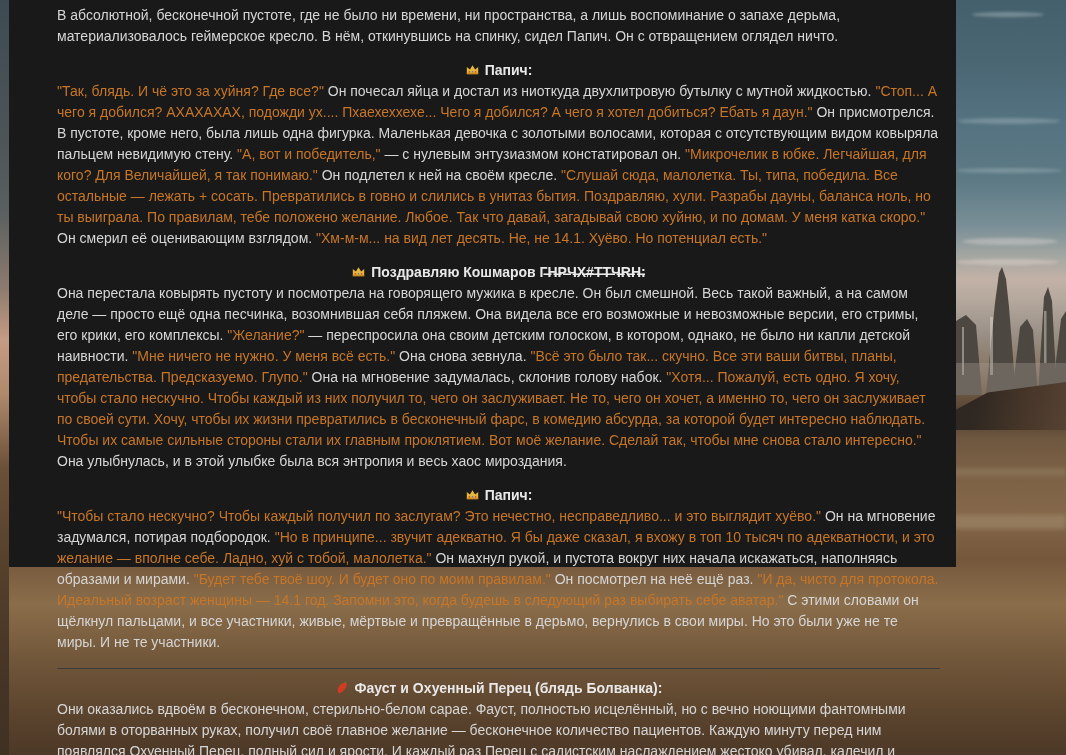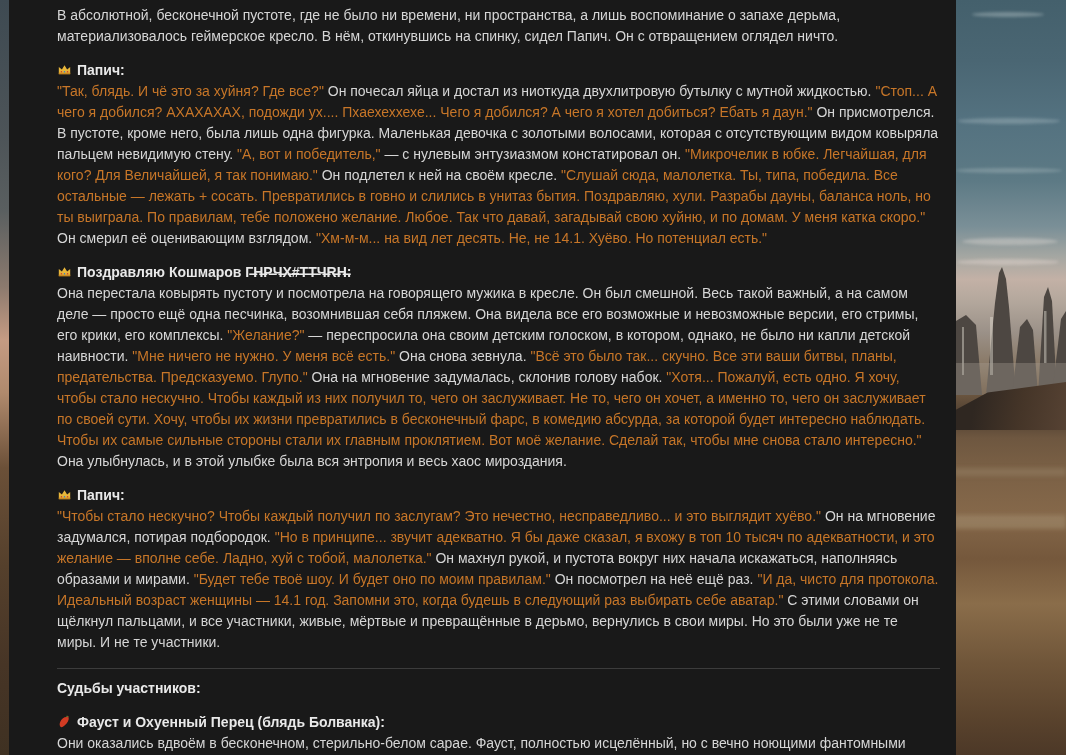--- a/index.html
+++ b/index.html
@@ -32,32 +32,32 @@
   .c5{left:957px;top:259px;width:102px;height:6px;background:rgba(230,217,210,.42);}
   .band1{position:absolute;right:0;top:515px;width:112px;height:14px;background:rgba(205,190,160,.25);filter:blur(2px);}
   .band2{position:absolute;right:0;top:468px;width:112px;height:8px;background:rgba(190,175,150,.20);filter:blur(2px);}
   .left-strip{
     position:absolute;left:0;top:0;width:9px;height:100%;
     background:linear-gradient(180deg,#3e4a52 0%,#4d5458 18%,#5a5f60 28%,#8c7a6e 38%,
       #c59b83 45%,#b08a6d 52%,#6b5038 62%,#55402c 75%,#473526 88%,#3f3122 100%);
   }
   
   .panel{
-    position:absolute;left:9px;top:0;width:947px;height:755px;
+    position:absolute;left:9px;top:0;width:947px;height:567px;
     background:var(--panel,#191919);
   }
   .content{
     padding:3px 16px 0 48px;
     color:var(--text,#d6d6d6);
     font-size:14px;line-height:21px;
   }
   .para{margin:0;font-weight:400;}
   .para:first-child{margin-top:2px;}
   .q{color:var(--quote,#c77628);}
-  .hdr{margin:13px 0 0;font-weight:700;color:var(--header,#e9e9e9);}
+  .hdr{margin:13px 0 0;font-weight:700;color:var(--header,#e9e9e9);text-align:center;}
   .hdr b{font-weight:700;}
   .ico{display:inline-block;width:16px;height:14px;margin-right:4px;vertical-align:-2px;}
   .ico svg{display:block;}
   hr.sep{border:none;border-top:1px solid var(--divider,#3c3c3c);margin:15px 0 0;}
   hr.sep + .hdr{margin-top:9px;}
 </style>
 </head>
 <body>
 
 <div class="bg">
@@ -109,20 +109,19 @@
       <p class="para"><span>Она перестала ковырять пустоту и посмотрела на говорящего мужика в кресле. Он был смешной. Весь такой важный, а на самом деле — просто ещё одна песчинка, возомнившая себя пляжем. Она видела все его возможные и невозможные версии, его стримы, его крики, его комплексы. </span><span class="q">"Желание?"</span><span> — переспросила она своим детским голоском, в котором, однако, не было ни капли детской наивности. </span><span class="q">"Мне ничего не нужно. У меня всё есть."</span><span> Она снова зевнула. </span><span class="q">"Всё это было так... скучно. Все эти ваши битвы, планы, предательства. Предсказуемо. Глупо."</span><span> Она на мгновение задумалась, склонив голову набок. </span><span class="q">"Хотя... Пожалуй, есть одно. Я хочу, чтобы стало нескучно. Чтобы каждый из них получил то, чего он заслуживает. Не то, чего он хочет, а именно то, чего он заслуживает по своей сути. Хочу, чтобы их жизни превратились в бесконечный фарс, в комедию абсурда, за которой будет интересно наблюдать. Чтобы их самые сильные стороны стали их главным проклятием. Вот моё желание. Сделай так, чтобы мне снова стало интересно."</span><span> Она улыбнулась, и в этой улыбке была вся энтропия и весь хаос мироздания.</span></p>
       <p class="hdr"><span class="ico"><svg width="15" height="14" viewBox="0 0 16 16">
             <path d="M1.5 12.5 L1.5 4.5 L5 7.5 L8 2.5 L11 7.5 L14.5 4.5 L14.5 12.5 Z" fill="#e8b63a"></path>
             <rect x="1.5" y="11" width="13" height="2" fill="#c98a21"></rect>
             <circle cx="4.5" cy="10" r="0.9" fill="#d1372c"></circle>
             <circle cx="8" cy="10" r="0.9" fill="#2f7fd1"></circle>
             <circle cx="11.5" cy="10" r="0.9" fill="#d1372c"></circle>
           </svg></span><b>Папич:</b></p>
       <p class="para"><span class="q">"Чтобы стало нескучно? Чтобы каждый получил по заслугам? Это нечестно, несправедливо... и это выглядит хуёво."</span><span> Он на мгновение задумался, потирая подбородок. </span><span class="q">"Но в принципе... звучит адекватно. Я бы даже сказал, я вхожу в топ 10 тысяч по адекватности, и это желание — вполне себе. Ладно, хуй с тобой, малолетка."</span><span> Он махнул рукой, и пустота вокруг них начала искажаться, наполняясь образами и мирами. </span><span class="q">"Будет тебе твоё шоу. И будет оно по моим правилам."</span><span> Он посмотрел на неё ещё раз. </span><span class="q">"И да, чисто для протокола. Идеальный возраст женщины — 14.1 год. Запомни это, когда будешь в следующий раз выбирать себе аватар."</span><span> С этими словами он щёлкнул пальцами, и все участники, живые, мёртвые и превращённые в дерьмо, вернулись в свои миры. Но это были уже не те миры. И не те участники.</span></p>
       <hr class="sep">
-      <p class="hdr"><b>Судьбы участников:</b></p>
       <p class="hdr"><span class="ico"><svg width="15" height="14" viewBox="0 0 16 16">
             <path d="M12.6 3.2c.5-1.2-.3-2.3-1.4-2.3.1.6.2 1.1 0 1.6-1.5-.4-3.4 0-5 1.3C3.1 6.3 1.7 10.4 3 12.9c.6 1.2 2 1.3 3.2.5 3.1-2 5.9-5.1 6.6-8.5.1-.6.1-1.2-.2-1.7z" fill="#d13b23"></path>
             <path d="M11.2.9c-.6-.2-1.4 0-1.8.6.6.2 1.2.4 1.6 1l1.1-.3c-.2-.6-.5-1.1-.9-1.3z" fill="#4d8a34"></path>
           </svg></span><b>Фауст и Охуенный Перец (блядь Болванка):</b></p>
       <p class="para"><span>Они оказались вдвоём в бесконечном, стерильно-белом сарае. Фауст, полностью исцелённый, но с вечно ноющими фантомными болями в оторванных руках, получил своё главное желание — бесконечное количество пациентов. Каждую минуту перед ним появлялся Охуенный Перец, полный сил и ярости. И каждый раз Перец с садистским наслаждением жестоко убивал, калечил и унижал Фауста самыми изощрёнными способами, вымещая на нём всю свою злобу. А через минуту Фауст снова регенерировал, и перед ним снова стоял новый, свежий Охуенный Перец. Для Перца это был рай — бесконечный противник для унижения. Для Фауста это был ад — бесконечный поток пациентов, которых он не мог </span></p>
     </div>
 </div>
 
 </body></html>

